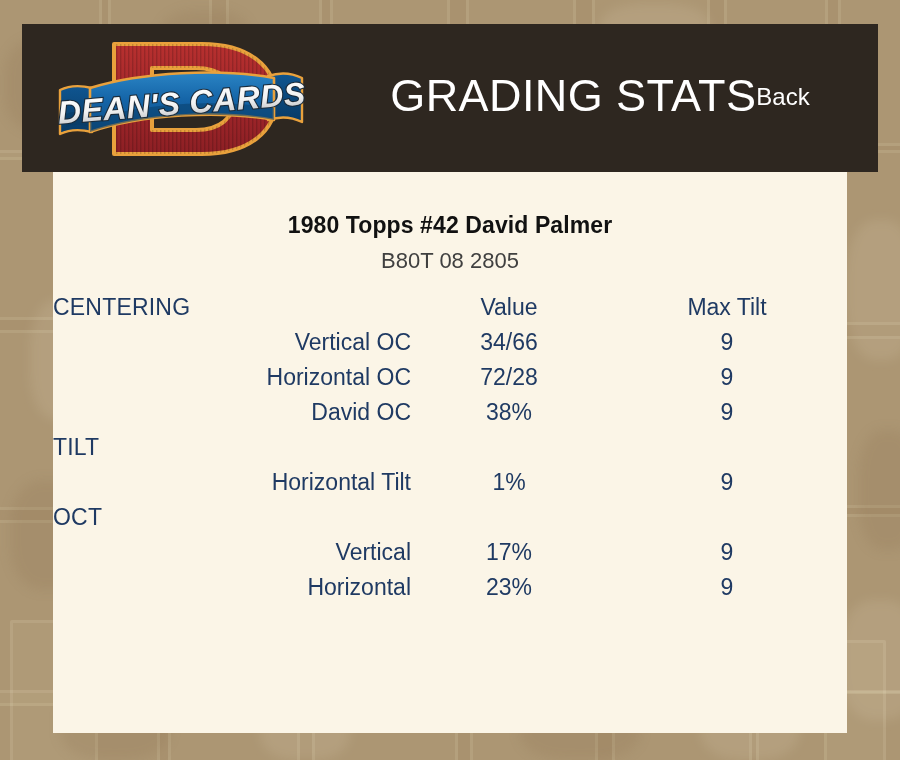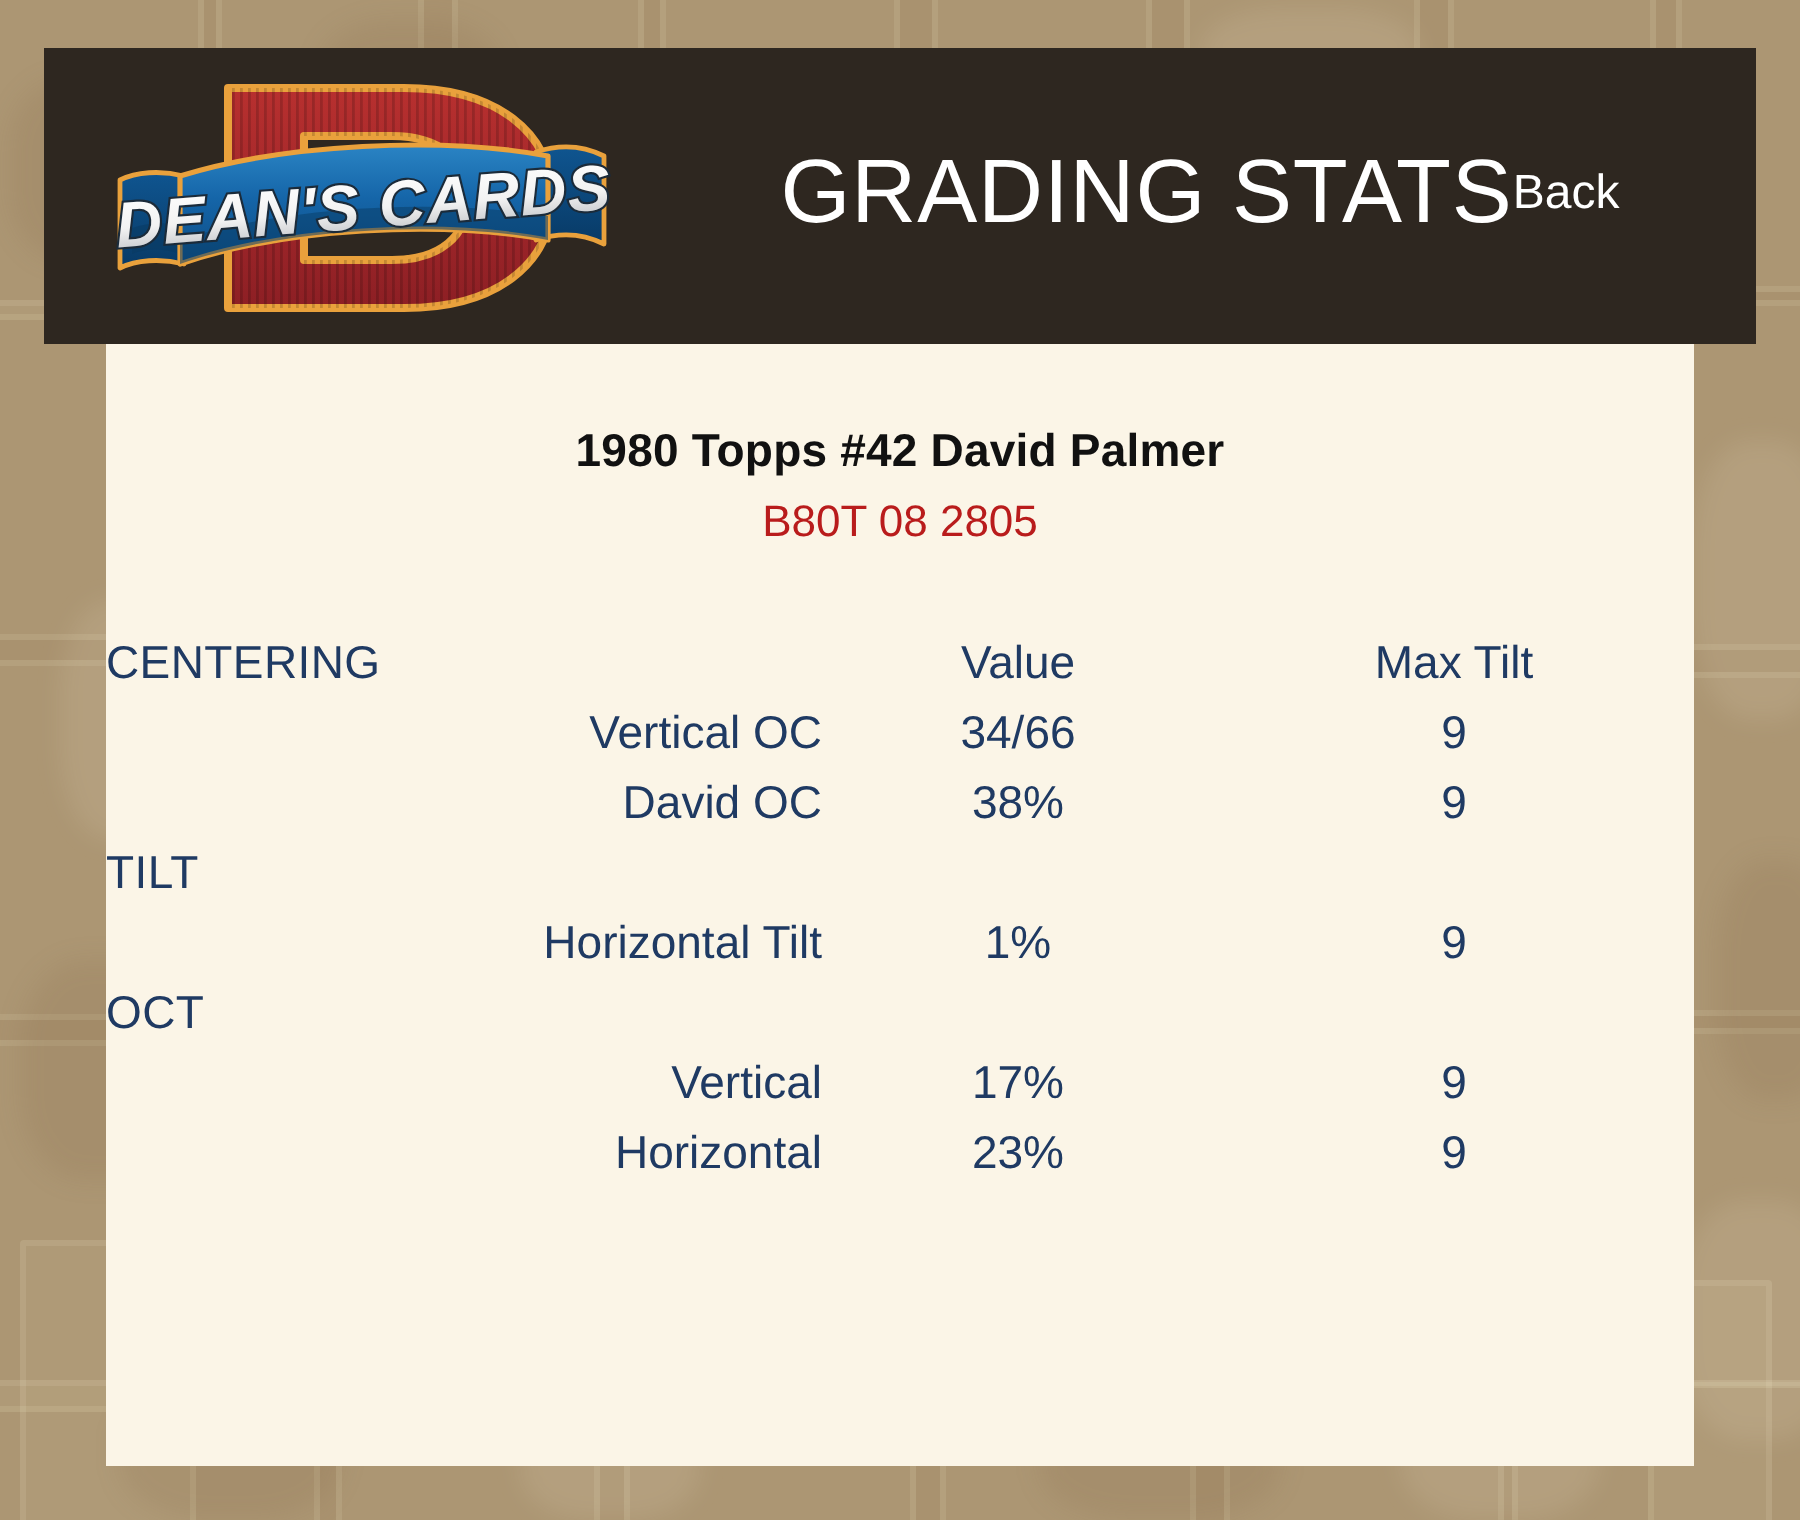--- a/index.html
+++ b/index.html
@@ -104,29 +104,29 @@
   #card-title {
     text-align: center;
     color: #111111;
     font-size: 23px;
     font-weight: bold;
     margin-top: 40px;
     letter-spacing: 0.1px;
   }
   #card-serial {
     text-align: center;
-    color: #b91c1c;
+    color: #404040;
     font-size: 22px;
     font-weight: 400;
     margin-top: 9px;
   }
 
   
   #stats-table {
-    margin-top: 40px;
+    margin-top: 16px;
     width: 100%;
     border-collapse: collapse;
     color: #1f3a63;
   }
   #stats-table col.c-label { width: 358px; }
   #stats-table col.c-value { width: 196px; }
   #stats-table col.c-grade { width: 240px; }
 
   #stats-table th, #stats-table td {
     padding: 0;
@@ -284,20 +284,25 @@
           <th class="head-section">CENTERING</th>
           <th class="head-value">Value</th>
           <th class="head-grade">Max Tilt</th>
         </tr>
         <tr>
           <td class="row-label">Vertical OC</td>
           <td class="row-value">34/66</td>
           <td class="row-grade">9</td>
         </tr>
         <tr>
+          <td class="row-label">Horizontal OC</td>
+          <td class="row-value">72/28</td>
+          <td class="row-grade">9</td>
+        </tr>
+        <tr>
           <td class="row-label">David OC</td>
           <td class="row-value">38%</td>
           <td class="row-grade">9</td>
         </tr>
         <tr>
           <td class="section-name">TILT</td>
           <td></td>
           <td></td>
         </tr>
         <tr>

